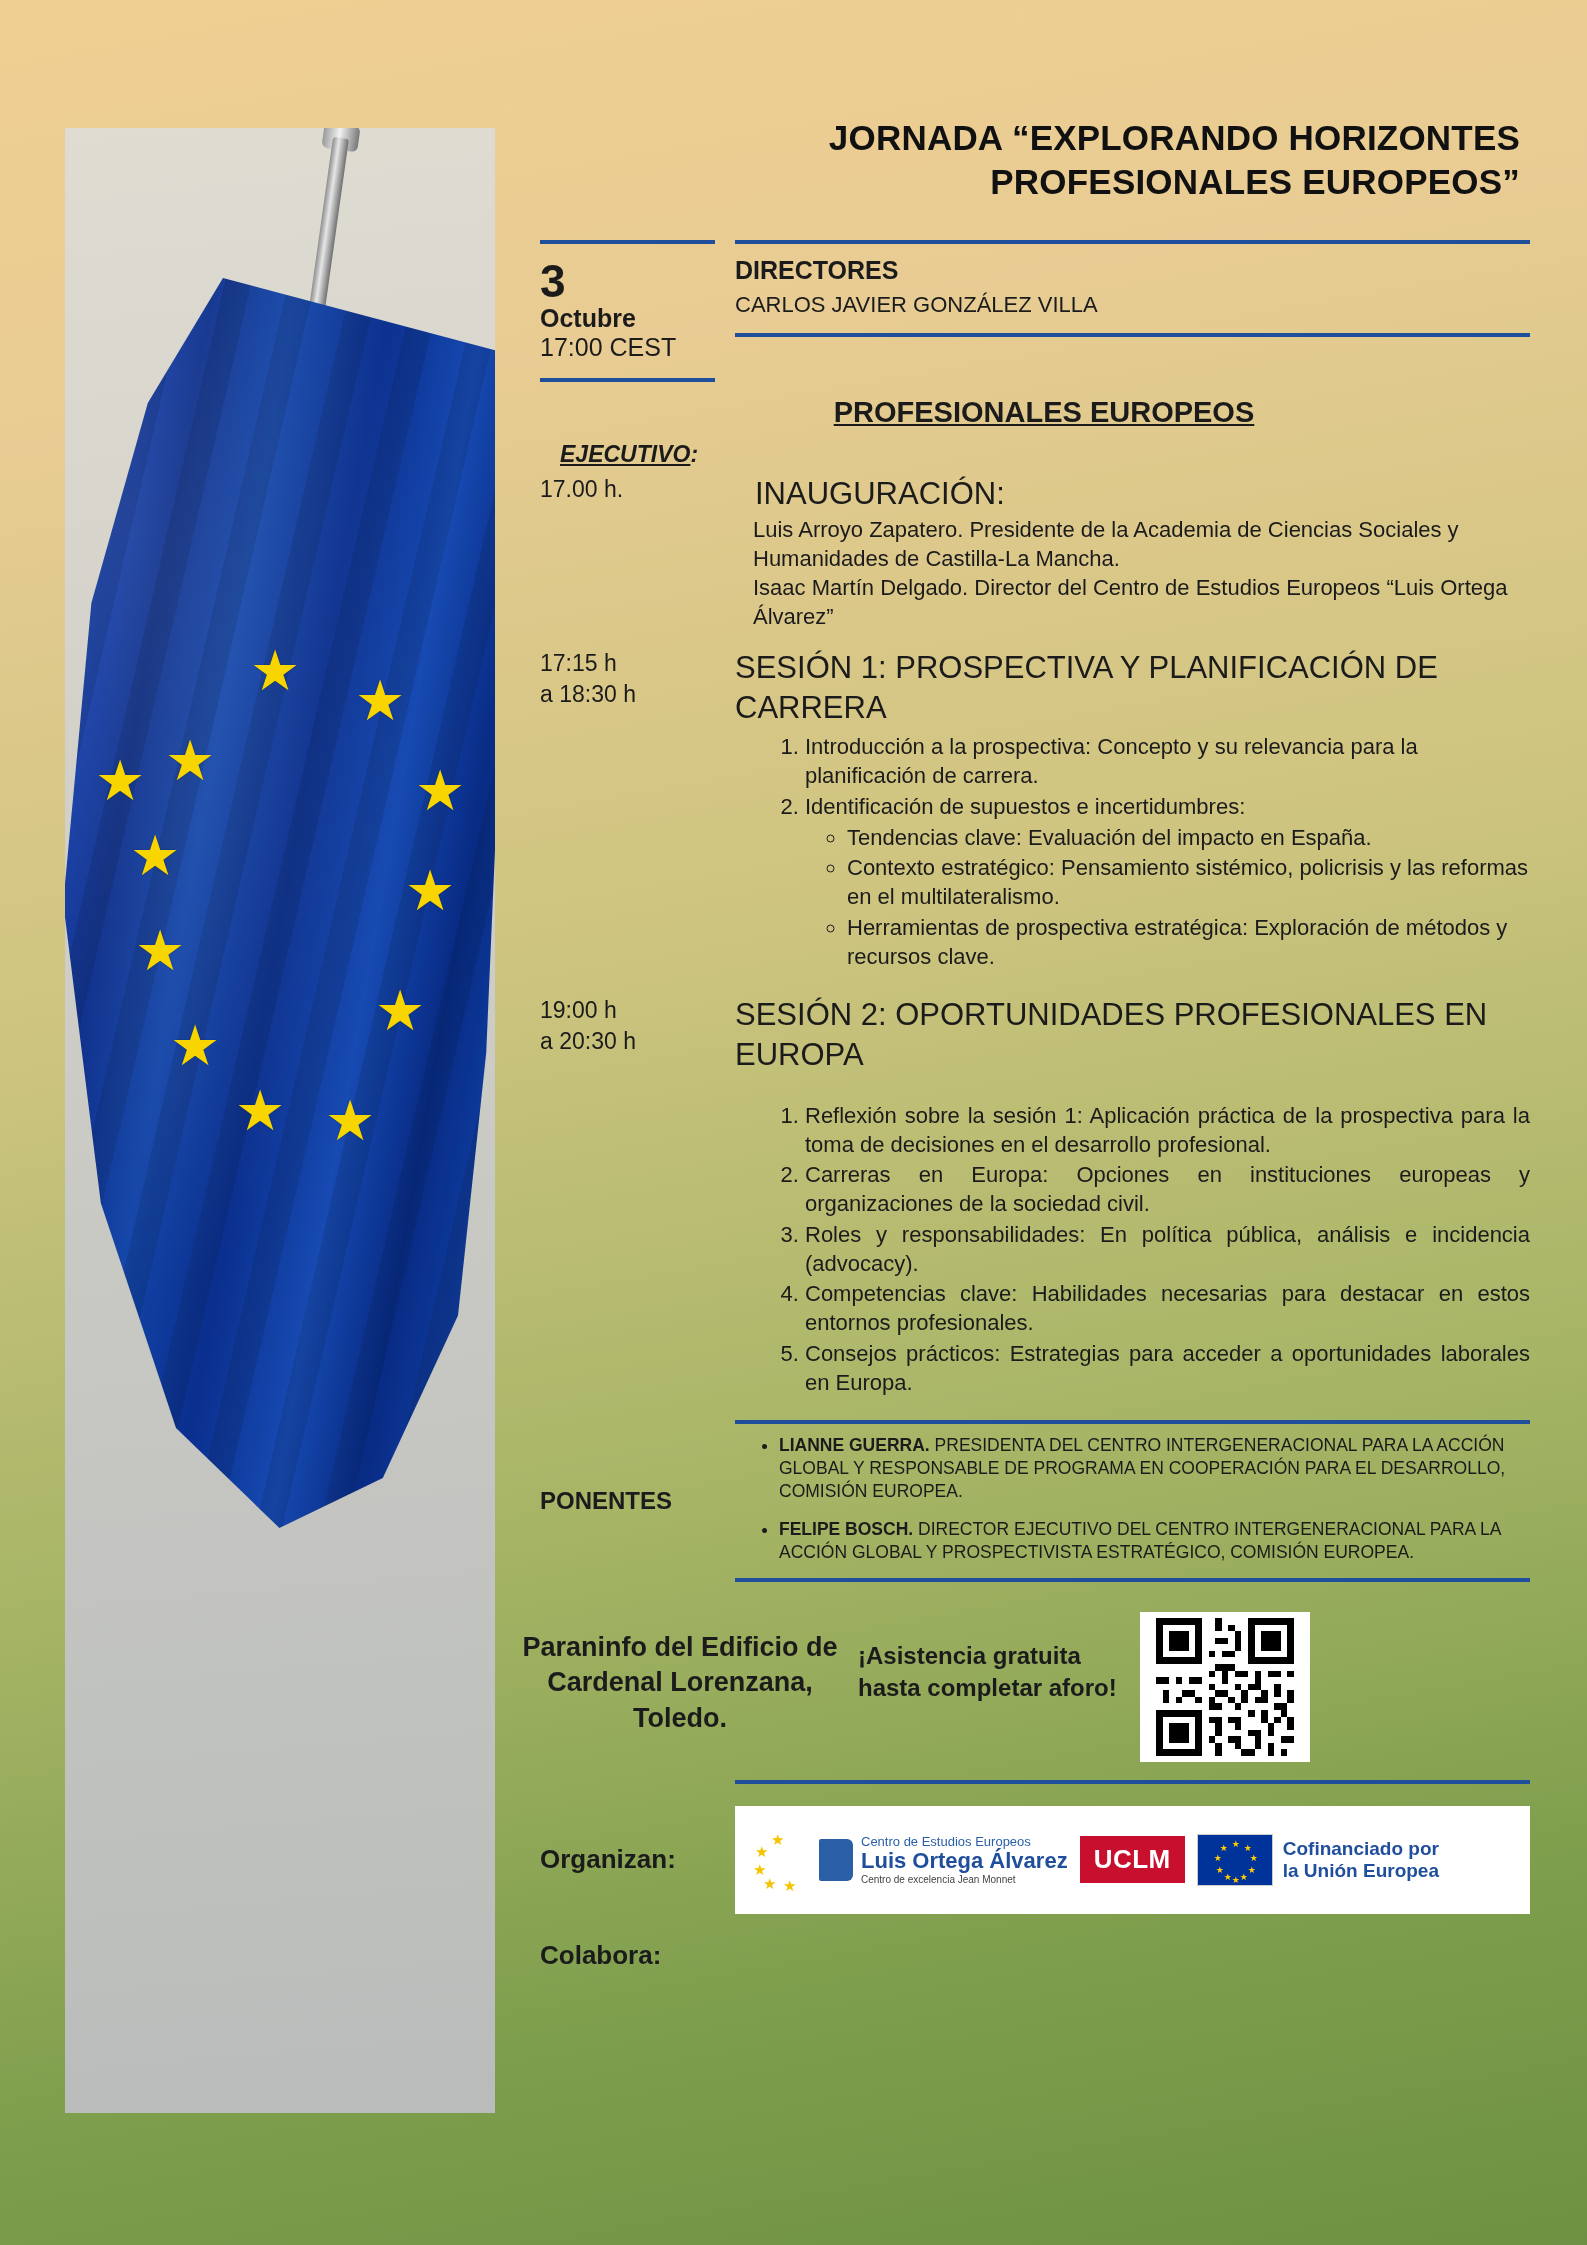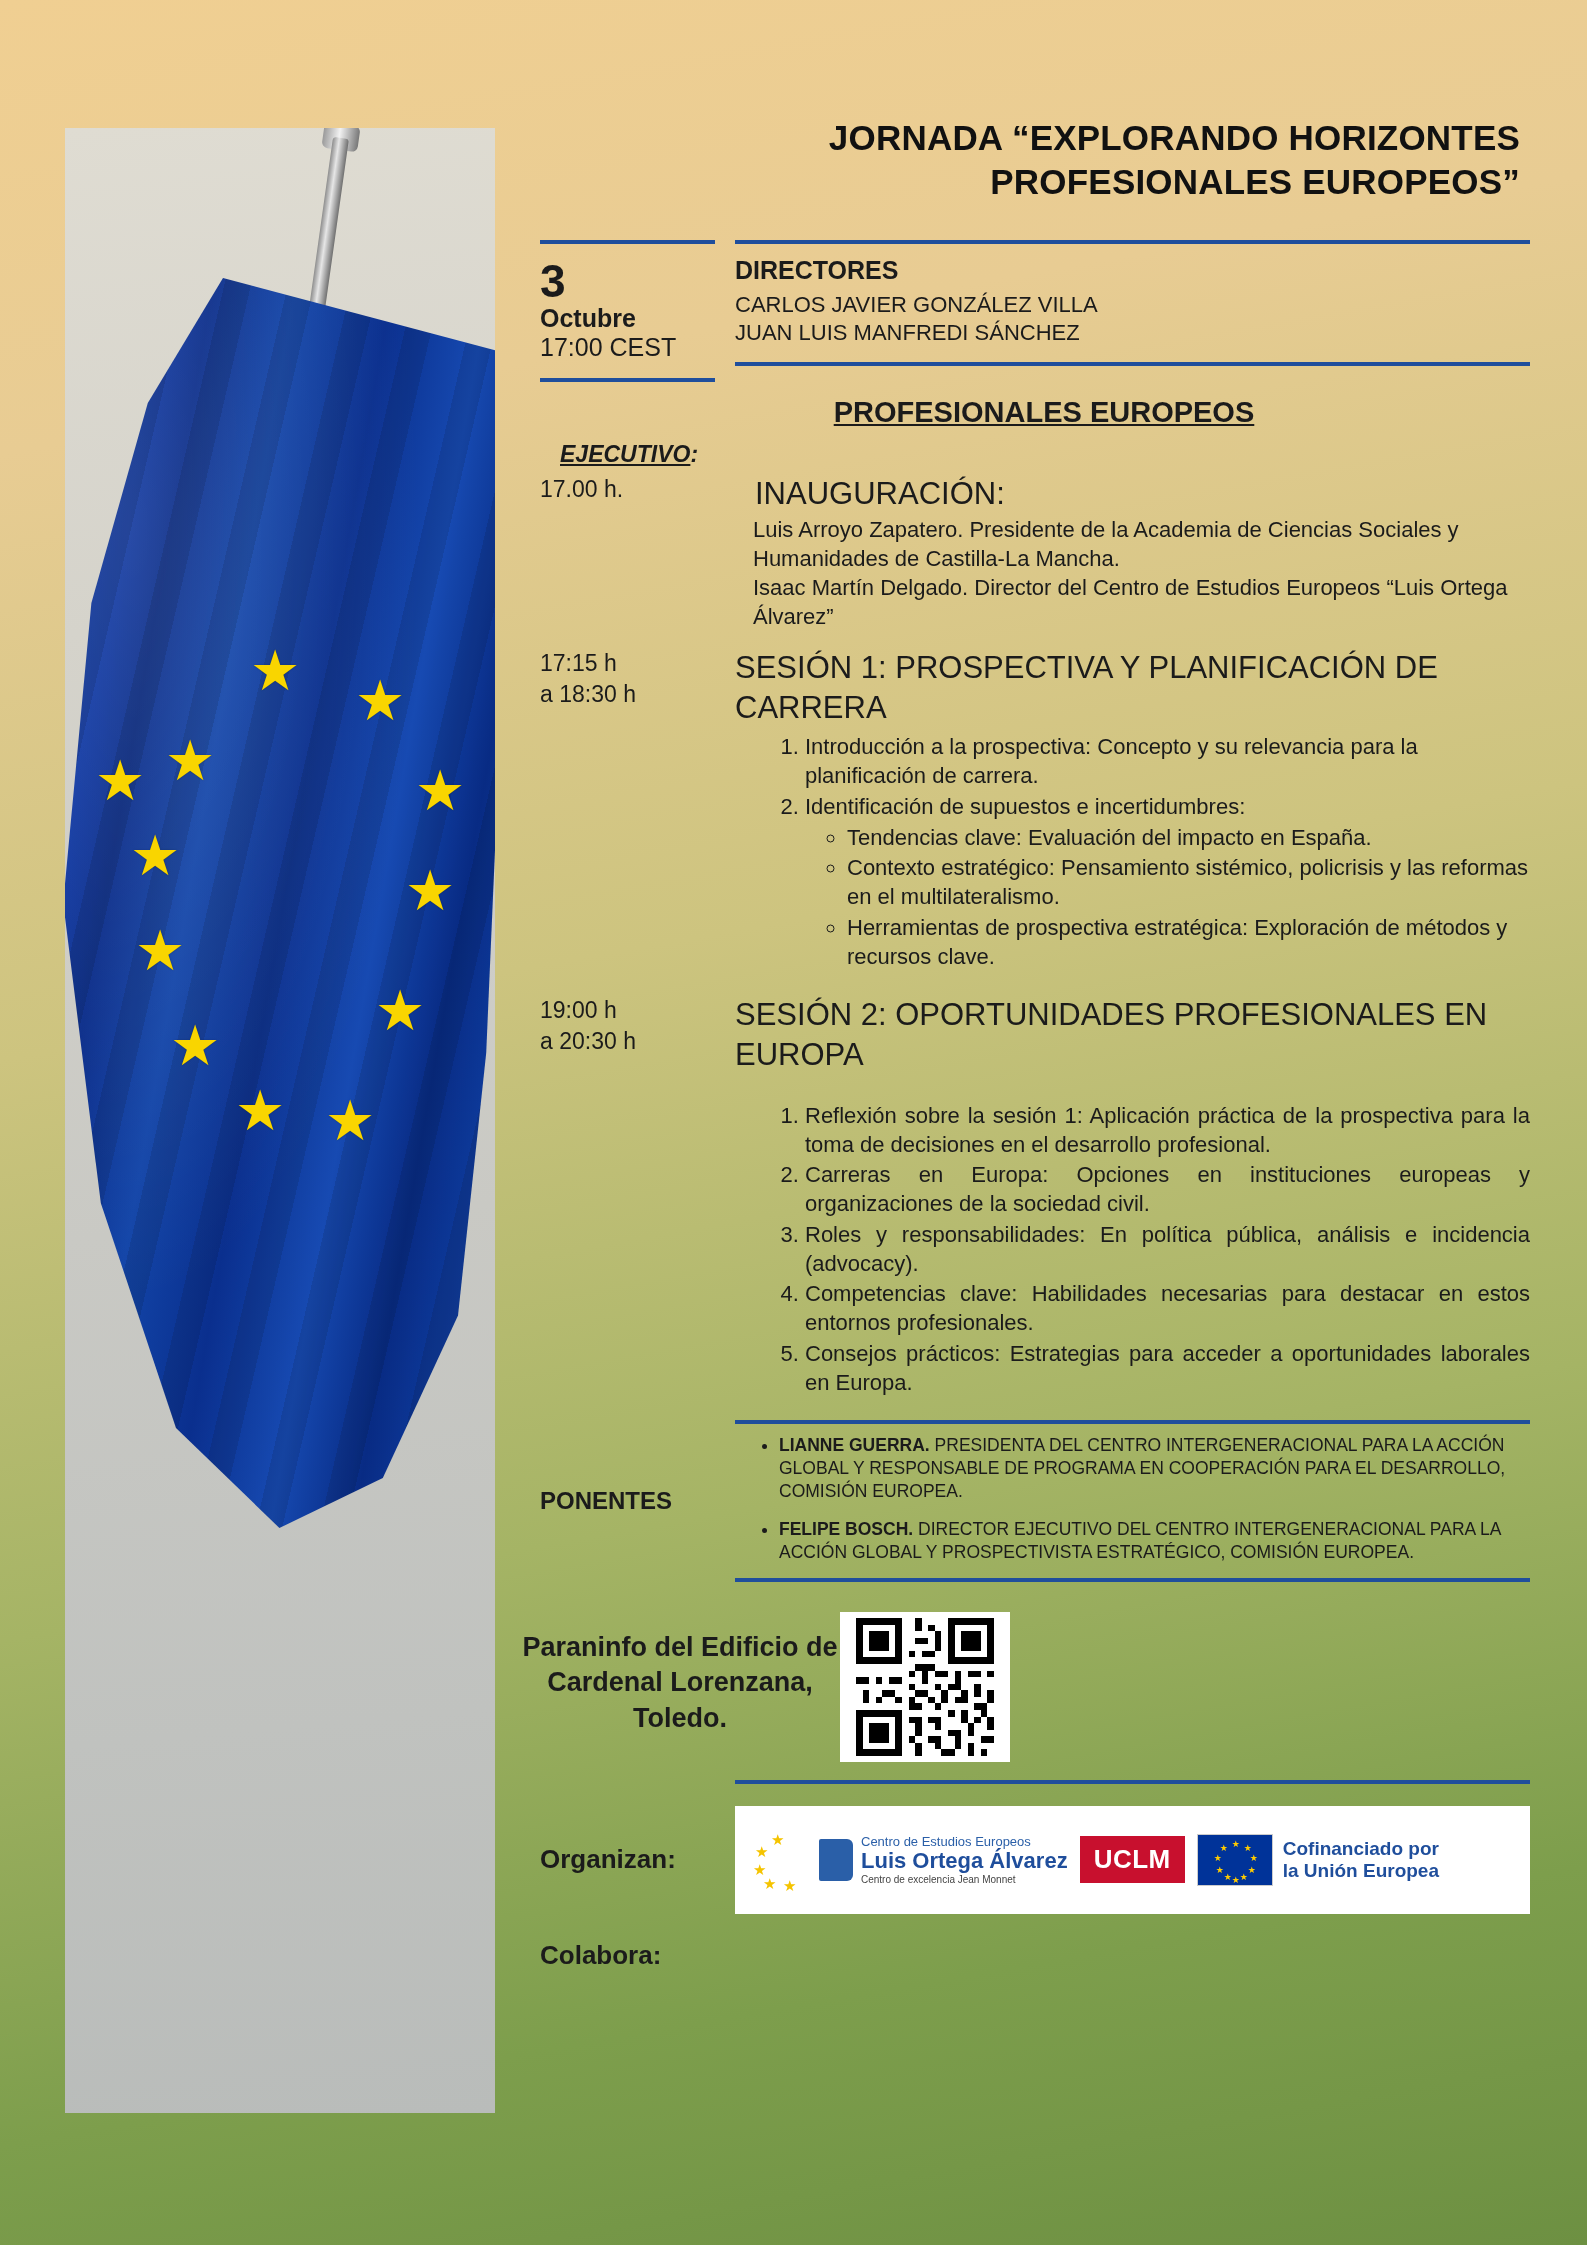--- a/index.html
+++ b/index.html
@@ -167,21 +167,20 @@
       <div class="date-sep"></div>
       <div class="big-day">3</div>
       <div class="month">Octubre</div>
       <div class="hour">17:00 CEST</div>
       <div class="date-sep-bottom"></div>
     </div>
     <div class="dir-col">
       <div class="dir-rule"></div>
       <div class="dir-title">DIRECTORES</div>
       <div class="dir-name">CARLOS JAVIER GONZÁLEZ VILLA</div>
-      <div class="dir-name">JUAN LUIS MANFREDI SÁNCHEZ</div>
       <div class="dir-rule-bottom"></div>
     </div>
   </div>
 
   <div class="section-head">PROFESIONALES EUROPEOS</div>
 
   <div class="programa">
     <u>EJECUTIVO</u><span>:</span>
   </div>
 
@@ -243,20 +242,21 @@
             <b>FELIPE BOSCH.</b><span> DIRECTOR EJECUTIVO DEL CENTRO INTERGENERACIONAL PARA LA ACCIÓN GLOBAL Y PROSPECTIVISTA ESTRATÉGICO, COMISIÓN EUROPEA.</span>
           </li>
         </ul>
       </div>
     </div>
     <div class="pon-rule-full" style="margin-left:215px;"></div>
   </div>
 
   <div class="venue-row">
     <div class="venue">Paraninfo del Edificio de Cardenal Lorenzana, Toledo.</div>
+    <div class="free">¡Asistencia gratuita hasta completar aforo!</div>
     <div class="qr">
       <svg width="158" height="138" viewBox="0 0 21 21" shape-rendering="crispEdges">
         <rect width="21" height="21" fill="#fff"></rect>
         <g fill="#000">
           <rect x="0" y="0" width="7" height="1"></rect>
             <rect x="0" y="0" width="1" height="7"></rect>
           <rect x="6" y="0" width="1" height="7"></rect>
             <rect x="0" y="6" width="7" height="1"></rect>
           <rect x="2" y="2" width="3" height="3"></rect>
           <rect x="14" y="0" width="7" height="1"></rect>

